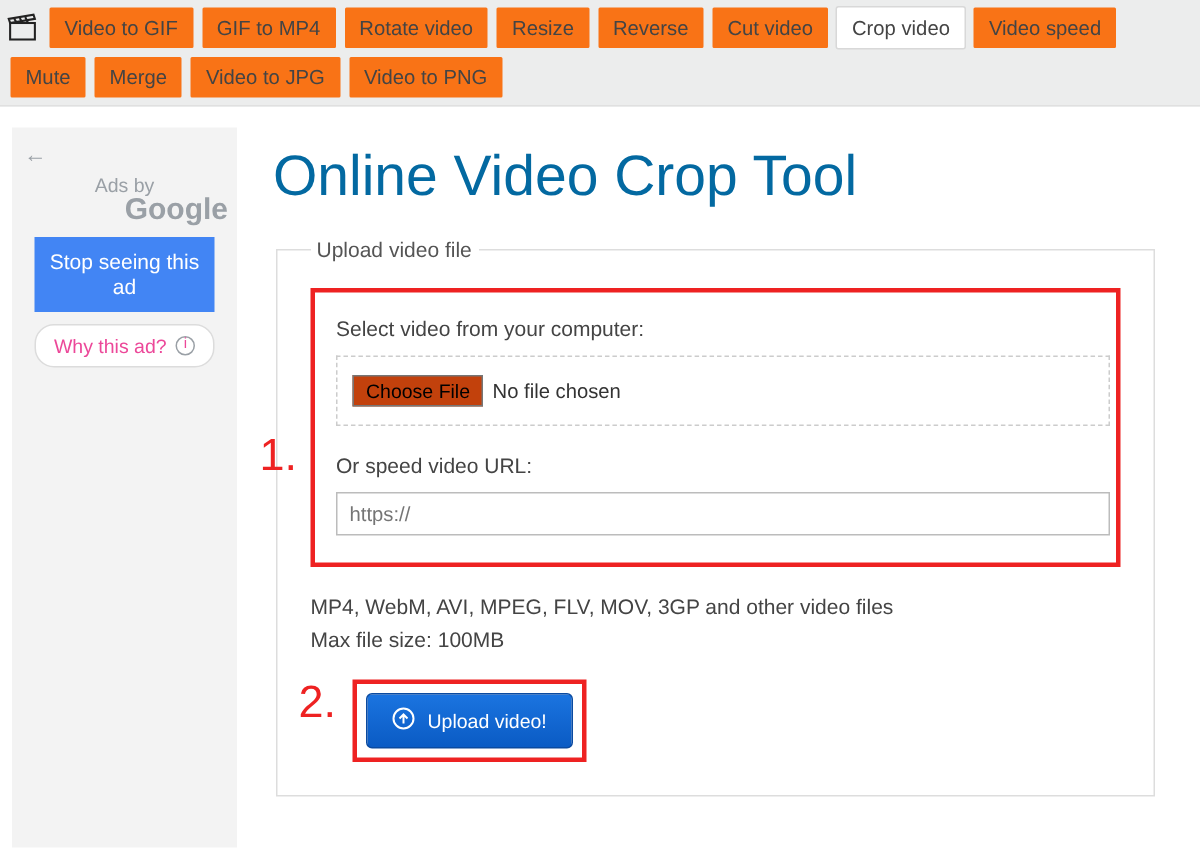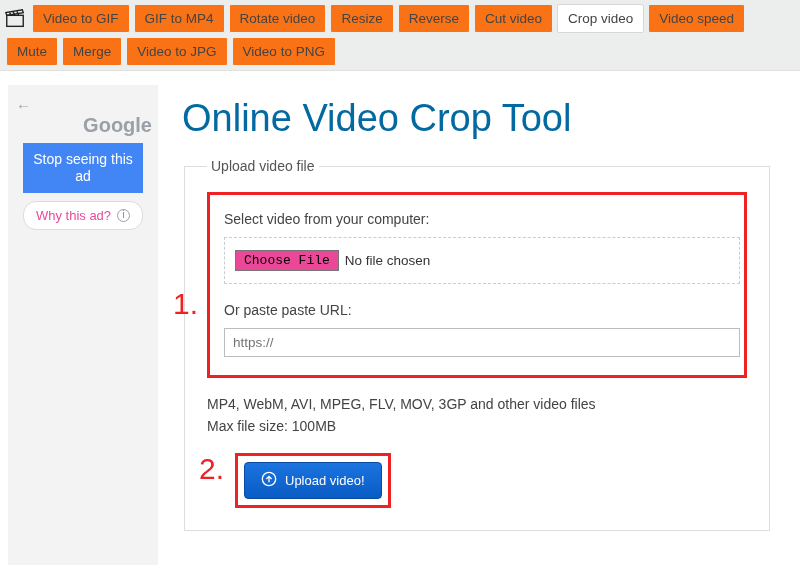--- a/index.html
+++ b/index.html
@@ -131,24 +131,24 @@
   .section-label { color: #444; margin: 4px 0 10px 0; }
   .file-picker {
     border: 1px dashed #ccc;
     padding: 12px 10px;
     display: flex;
     align-items: center;
     gap: 6px;
     margin-bottom: 18px;
   }
   .choose-file-btn {
-    font-family: Liberation Mono, monospace;
+    font-family: Liberation Sans, sans-serif;
     font-size: 13px;
     padding: 2px 8px;
-    background: #ec4899;
+    background: #c2410c;
     border: 1px solid #767676;
     cursor: pointer;
   }
   .file-status { color: #333; font-size: 13.5px; }
   .url-input {
     width: 100%;
     padding: 6px 8px;
     font-size: 13.5px;
     border: 1px solid #bcbcbc;
     color: #999;
@@ -205,20 +205,21 @@
   <div class="tab">Mute</div>
   <div class="tab">Merge</div>
   <div class="tab">Video to JPG</div>
   <div class="tab">Video to PNG</div>
 </div>
 
 <div class="main">
 
   <div class="sidebar">
     <div class="back-arrow">←</div>
+    <div class="ads-by">Ads by</div>
     <div class="google-word">Google</div>
     <button class="stop-ad-btn">Stop seeing this ad</button>
     <button class="why-ad-btn">
       <span>Why this ad?</span>
       <span class="info-icon">i</span>
     </button>
   </div>
 
   <div class="content">
     <h1 class="page-title">Online Video Crop Tool</h1>
@@ -228,21 +229,21 @@
 
       <div style="position:relative;">
         <div class="step-num step1">1.</div>
 
         <div class="red-box">
           <div class="section-label">Select video from your computer:</div>
           <div class="file-picker">
             <button class="choose-file-btn">Choose File</button>
             <span class="file-status">No file chosen</span>
           </div>
-          <div class="section-label">Or paste paste URL:</div>
+          <div class="section-label">Or speed video URL:</div>
           <input class="url-input" type="text" placeholder="https://" style="">
         </div>
 
         <div class="format-note">MP4, WebM, AVI, MPEG, FLV, MOV, 3GP and other video files</div>
         <div class="format-note" style="margin-top:2px;">Max file size: 100MB</div>
 
         <div class="step-num step2">2.</div>
         <div style="margin-left:28px;">
           <span class="upload-btn-wrap">
             <button class="upload-btn">

